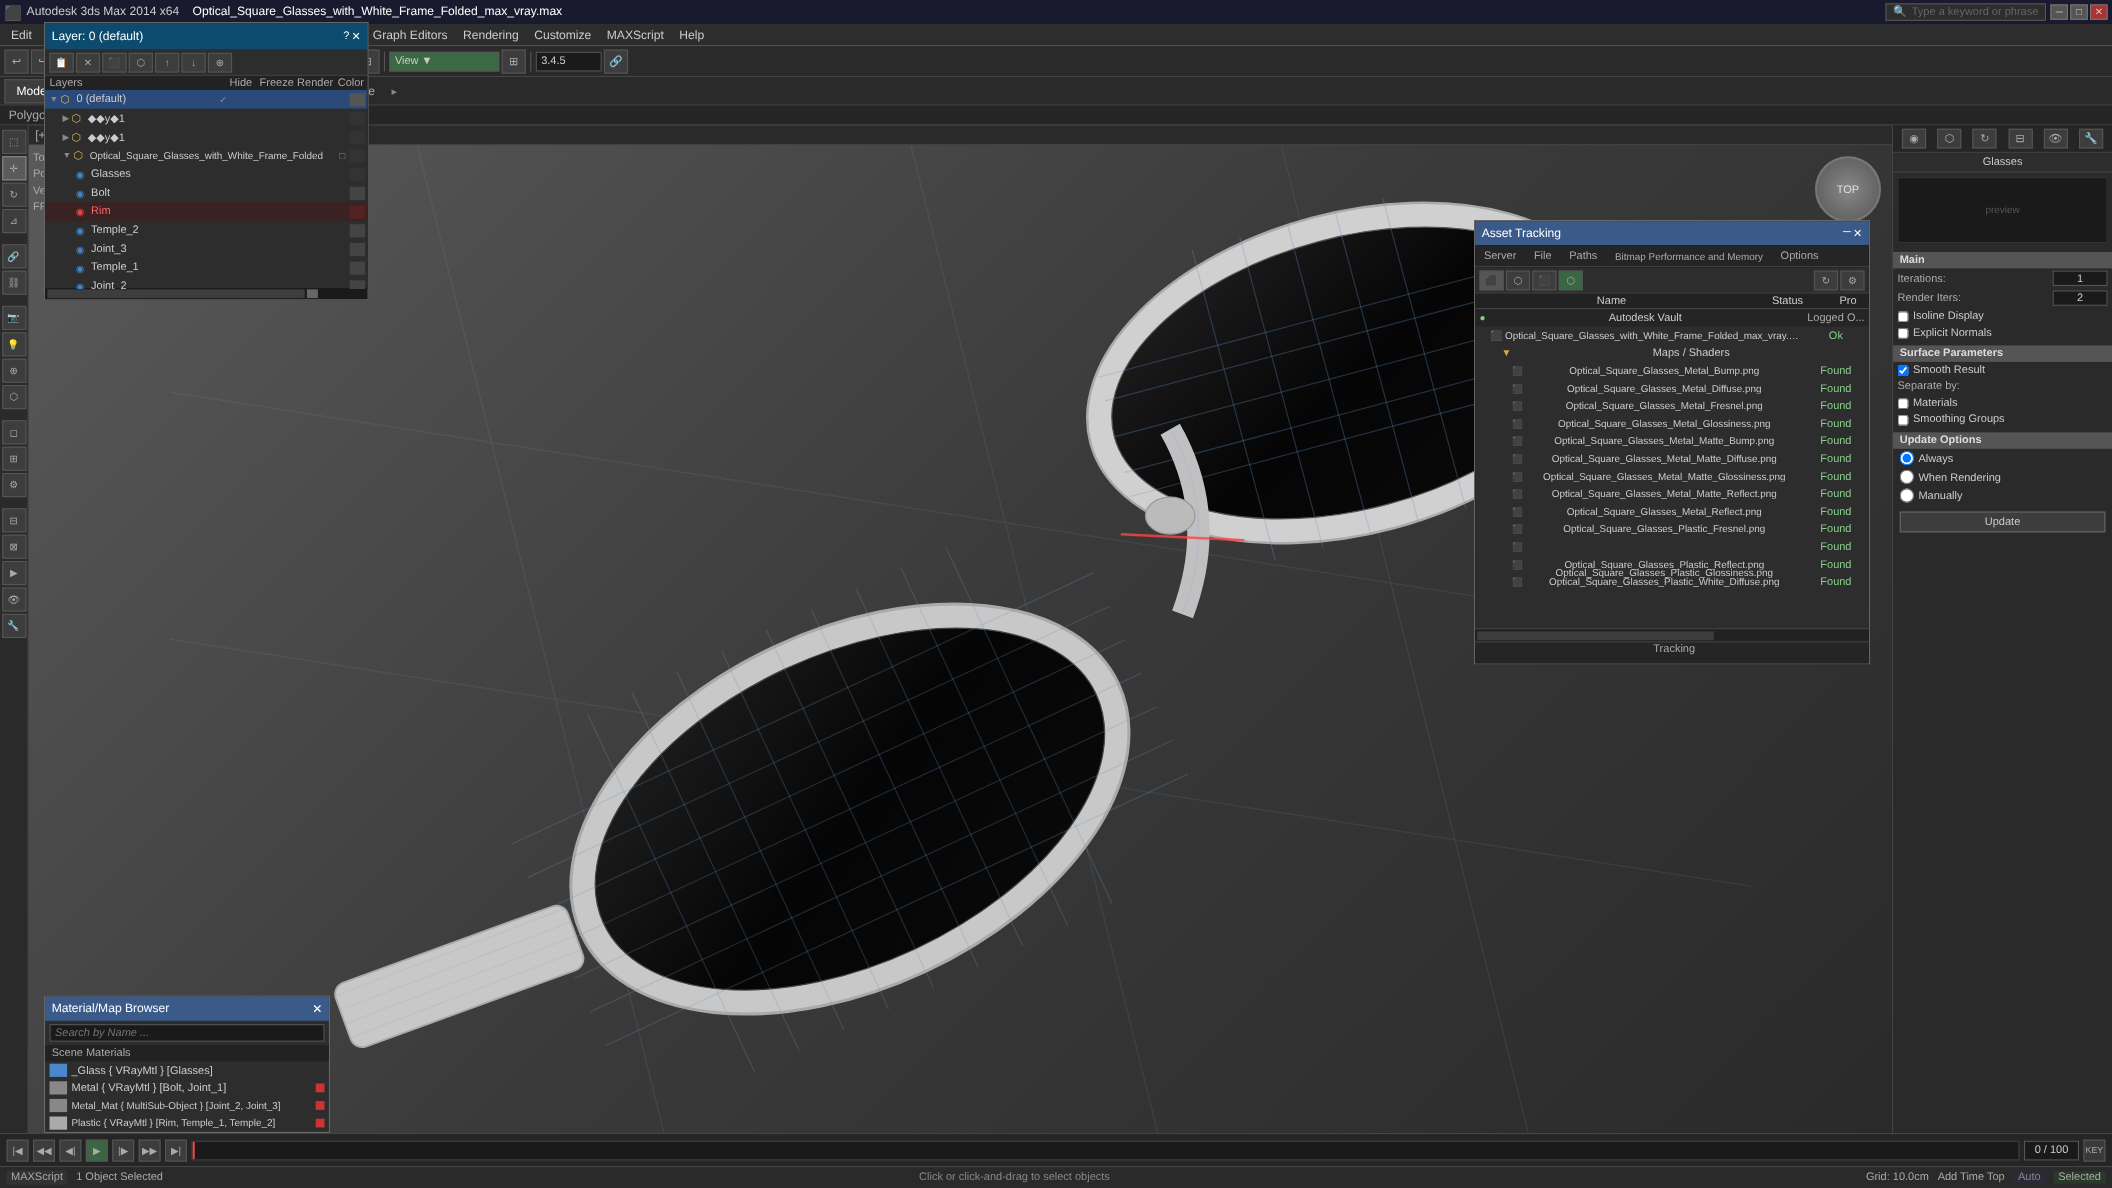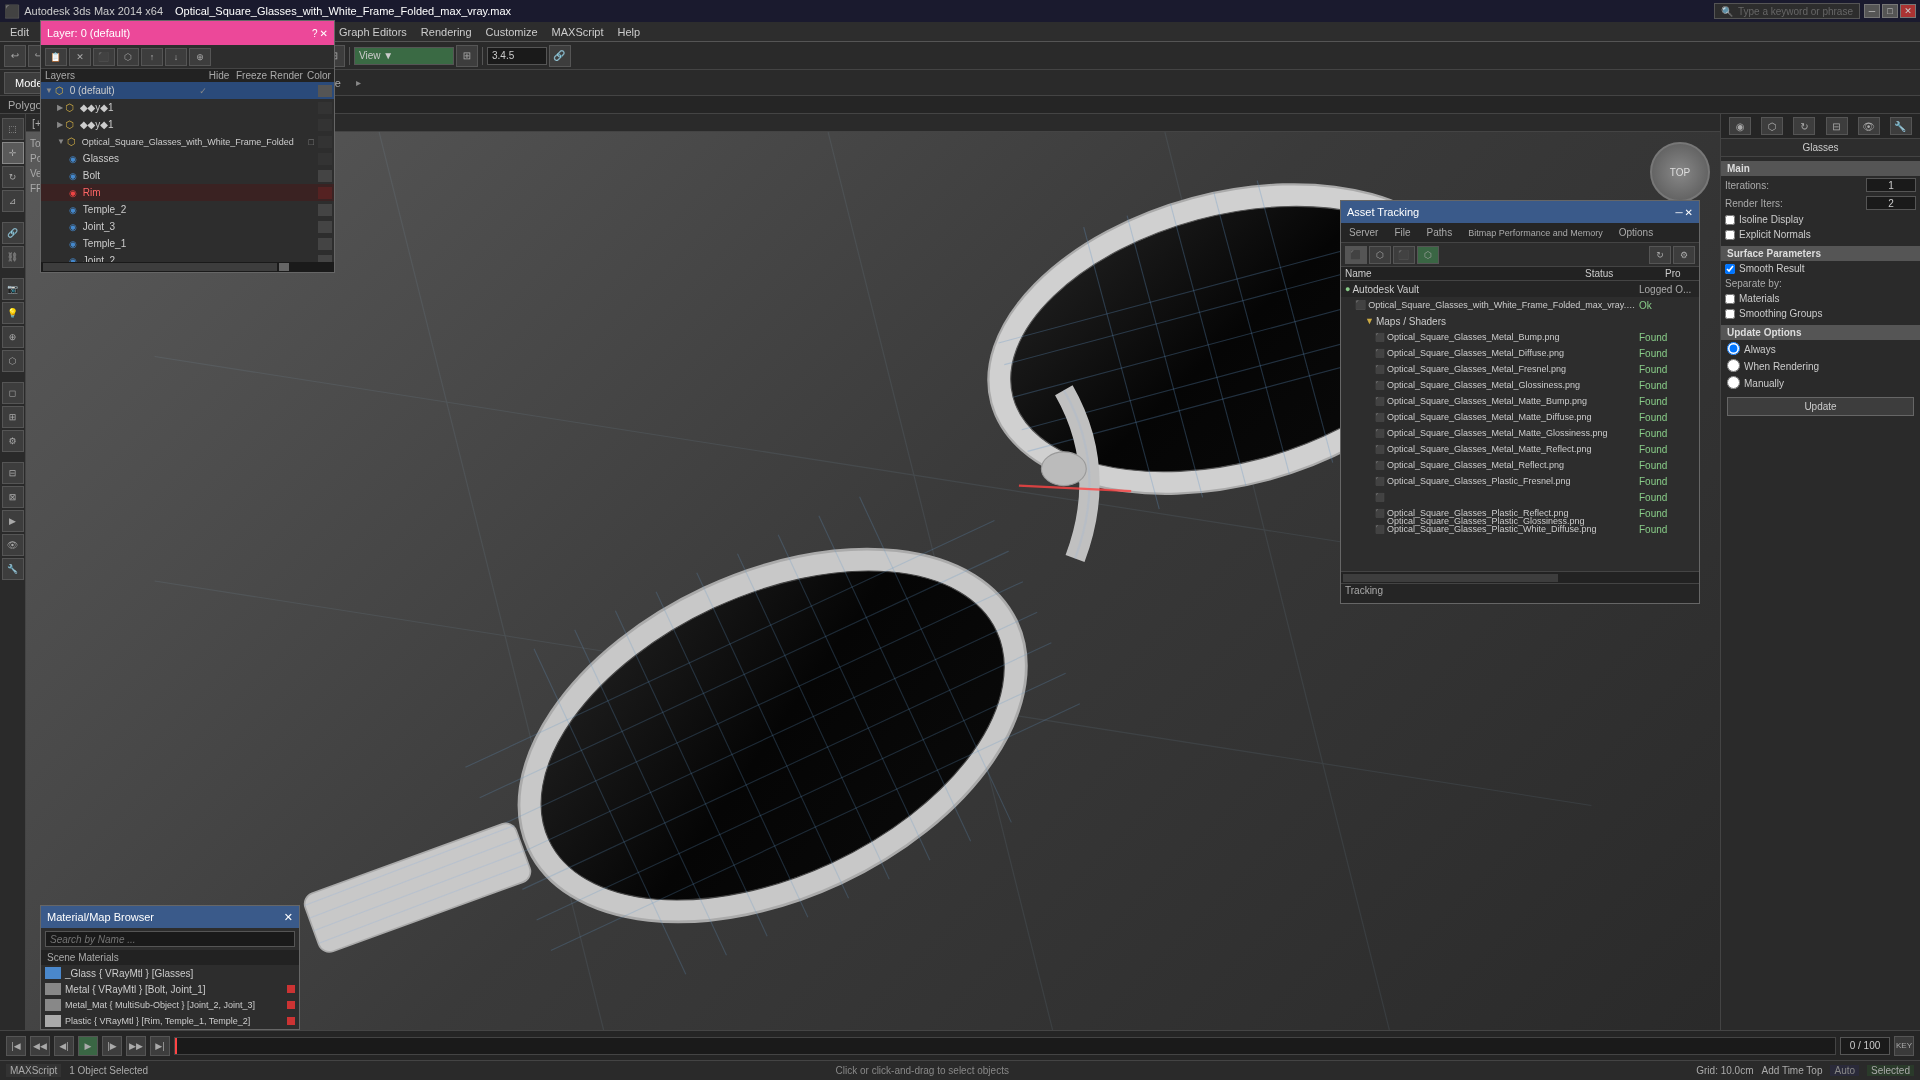--- a/index.html
+++ b/index.html
@@ -62,41 +62,41 @@
     .param-label { color: #aaa; }
     .param-input { width: 50px; height: 14px; background: #1a1a1a; border: 1px solid #555; color: #ccc; font-size: 10px; text-align: center; }
     .checkbox-row { display: flex; align-items: center; gap: 4px; padding: 2px 4px; font-size: 10px; }
     .checkbox-row input { width: 10px; height: 10px; }
     .section-header { background: #555; padding: 2px 6px; font-size: 10px; color: #ddd; font-weight: bold; margin-top: 4px; }
     .radio-row { display: flex; align-items: flex-end; gap: 4px; padding: 2px 6px; font-size: 10px; }
     .update-btn { margin: 6px; padding: 3px; background: #3d3d3d; border: 1px solid #666; text-align: center; cursor: pointer; font-size: 10px; color: #ccc; }
     
     
     #layer-panel { position: absolute; top: 20px; left: 40px; width: 295px; background: #2d2d2d; border: 1px solid #666; z-index: 100; }
-    #layer-panel-header { height: 22px; background: #ec4899; display: flex; align-items: center; padding: 12px 6px; font-size: 11px; color: #fff; justify-content: space-between; cursor: move; text-align: center; }
+    #layer-panel-header { height: 22px; background: #0c4a6e; display: flex; align-items: center; padding: 12px 6px; font-size: 11px; color: #fff; justify-content: space-between; cursor: move; text-align: center; }
     #layer-panel-toolbar { height: 24px; background: #2d2d2d; display: flex; align-items: center; padding: 0 4px; gap: 2px; border-bottom: 1px solid #444; }
     #layer-panel-cols { display: flex; background: #222; padding: 1px 0; font-size: 10px; color: #aaa; align-items: center; }
     #layer-panel-body { height: 180px; overflow-y: auto; background: #2d2d2d; }
     .layer-row { display: flex; align-items: center; font-size: 10px; color: #ccc; height: 17px; padding-left: 4px; }
     .layer-row.selected { background: #2a4a7a; }
     .layer-name { flex: 1; padding-left: 4px; overflow: hidden; white-space: nowrap; text-overflow: ellipsis; }
     .layer-toggle { width: 30px; text-align: center; font-size: 9px; color: #888; }
     
     
     #material-panel { position: absolute; bottom: 50px; left: 40px; width: 260px; background: #2d2d2d; border: 1px solid #666; z-index: 100; }
     #material-panel-header { height: 22px; background: #3a5a8a; display: flex; align-items: center; padding: 0 6px; font-size: 11px; color: #fff; justify-content: space-between; cursor: move; }
     #material-search { padding: 3px 4px; }
     #material-search input { width: 100%; height: 16px; background: #1a1a1a; border: 1px solid #555; color: #ccc; font-size: 10px; padding: 0 4px; font-style: italic; }
     .material-section-label { background: #222; padding: 2px 6px; font-size: 10px; color: #aaa; }
     .material-row { display: flex; align-items: center; padding: 2px 4px; font-size: 10px; color: #ccc; cursor: pointer; }
     .material-color { width: 16px; height: 12px; margin-right: 4px; flex-shrink: 0; }
     .material-indicator { width: 8px; height: 8px; margin-left: auto; flex-shrink: 0; }
     
     
-    #asset-panel { position: absolute; top: 200px; right: 220px; width: 360px; background: #000000; border: 1px solid #666; z-index: 100; }
+    #asset-panel { position: absolute; top: 200px; right: 220px; width: 360px; background: #000000; border: 1px solid #666; z-index: 100; text-align: center; }
     #asset-panel-header { height: 22px; background: #3a5a8a; display: flex; align-items: center; padding: 0 6px; font-size: 11px; color: #fff; justify-content: space-between; cursor: move; }
     #asset-panel-menu { height: 20px; background: #252525; display: flex; align-items: center; gap: 0; border-bottom: 1px solid #444; }
     .asset-menu-item { padding: 2px 8px; font-size: 10px; color: #aaa; cursor: pointer; }
     #asset-panel-toolbar { height: 24px; background: #2d2d2d; display: flex; align-items: center; padding: 0 4px; gap: 2px; border-bottom: 1px solid #444; }
     #asset-panel-cols { display: flex; background: #222; padding: 1px 4px; font-size: 10px; color: #ccc; border-bottom: 1px solid #444; }
     #asset-panel-body { height: 290px; overflow-y: auto; background: #2d2d2d; }
     .asset-row { display: flex; align-items: center; font-size: 10px; color: #ccc; height: 16px; padding-left: 4px; }
     .asset-name { flex: 1; overflow: hidden; white-space: nowrap; text-overflow: ellipsis; }
     .asset-status { width: 60px; font-size: 10px; color: #88cc88; }
     .asset-status.ok { color: #88cc88; }
@@ -349,20 +349,23 @@
       <div class="toolbar-btn" style="width:18px;height:18px;">⬡</div>
       <div class="toolbar-btn" style="width:18px;height:18px;">↻</div>
       <div class="toolbar-btn" style="width:18px;height:18px;">⊟</div>
       <div class="toolbar-btn" style="width:18px;height:18px;">👁</div>
       <div class="toolbar-btn" style="width:18px;height:18px;">🔧</div>
     </div>
 
     <div style="padding:3px; font-size:10px; color:#ccc; background:#2d2d2d; border-bottom:1px solid #444; text-align:center;">Glasses</div>
 
 
+    <div style="height:60px; background:#1a1a1a; margin:4px; border:1px solid #333;">
+      <div style="display:flex;align-items:center;justify-content:center;height:100%;font-size:9px;color:#555;">preview</div>
+    </div>
 
     <div class="section-header">Main</div>
 
     <div class="param-row">
       <span class="param-label">Iterations:</span>
       <input class="param-input" type="text" value="1" style="">
     </div>
     <div class="param-row">
       <span class="param-label">Render Iters:</span>
       <input class="param-input" type="text" value="2" style="">

